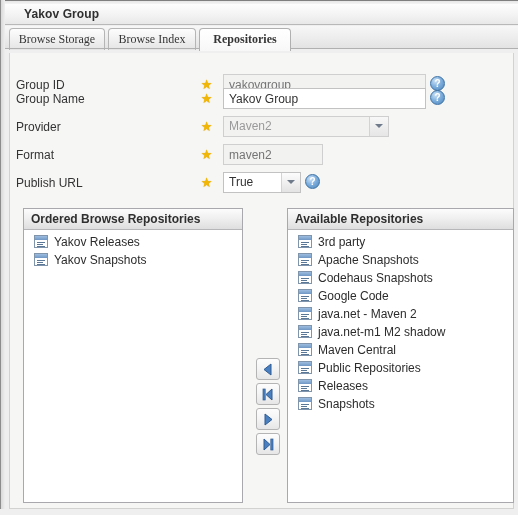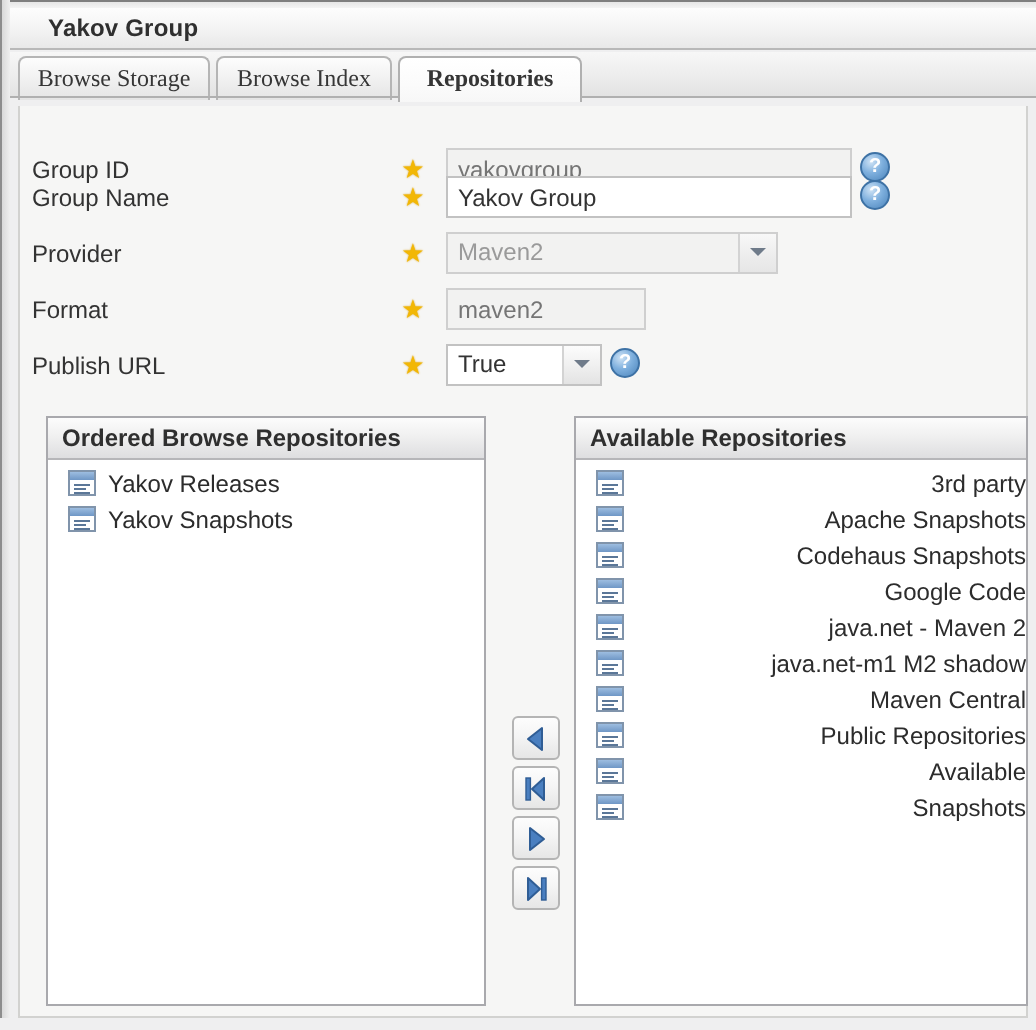--- a/index.html
+++ b/index.html
@@ -245,21 +245,21 @@
     padding: 3px 0 0 7px;
   }
   .list-panel .panel-body {
     position: relative;
     background: #ffffff;
     overflow: hidden;
   }
   #panel-left  { left: 13px;  top: 155px; width: 220px; height: 295px; }
   #panel-right { left: 277px; top: 155px; width: 227px; height: 295px; }
   #panel-left .panel-body  { height: 272px; }
-  #panel-right .panel-body { height: 272px; text-align: right; }
+  #panel-right .panel-body { height: 272px; }
 
   .repo-item {
     position: relative;
     height: 18px;
     padding-left: 21px;
     margin-left: 9px;
     font-size: 12px;
     color: #2c2c2c;
     line-height: 18px;
     white-space: nowrap;
@@ -487,21 +487,21 @@
               <span class="ic-bar"></span>
               <span class="ic-l1"></span>
               <span class="ic-l2"></span>
               <span class="ic-l3"></span>
             </span><span>Public Repositories</span></div>
           <div class="repo-item"><span class="repo-icon">
               <span class="ic-bar"></span>
               <span class="ic-l1"></span>
               <span class="ic-l2"></span>
               <span class="ic-l3"></span>
-            </span><span>Available</span></div>
+            </span><span>Releases</span></div>
           <div class="repo-item"><span class="repo-icon">
               <span class="ic-bar"></span>
               <span class="ic-l1"></span>
               <span class="ic-l2"></span>
               <span class="ic-l3"></span>
             </span><span>Snapshots</span></div>
         </div>
     </div>
 
   </div>

